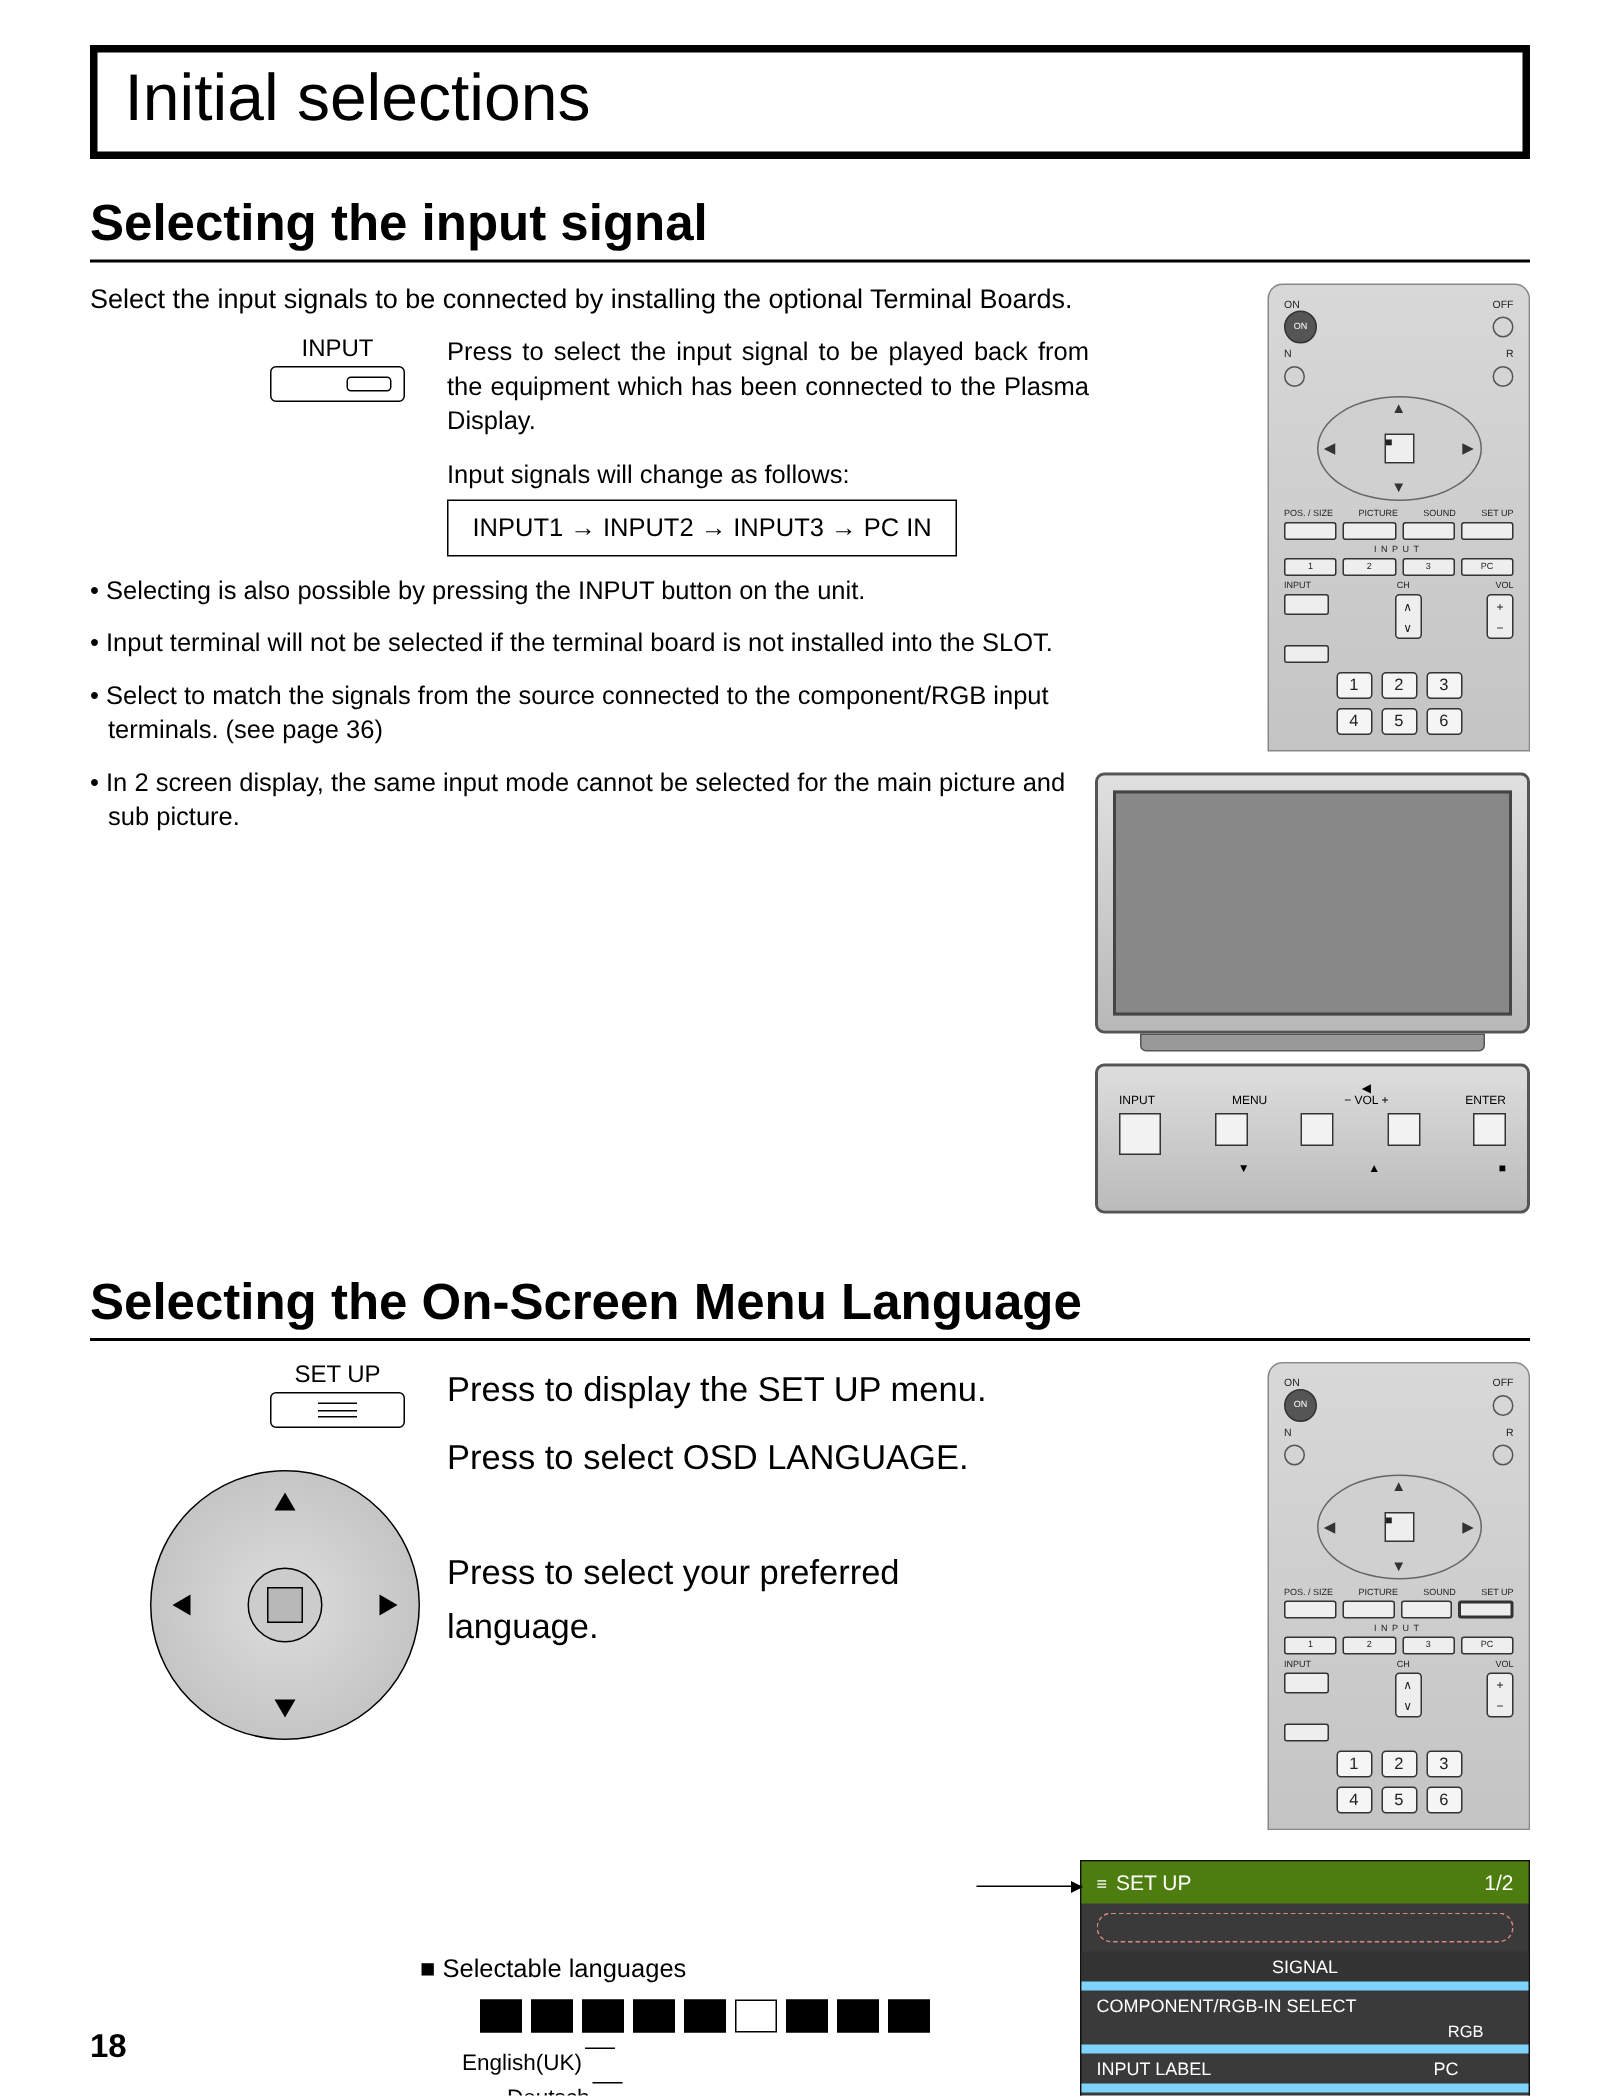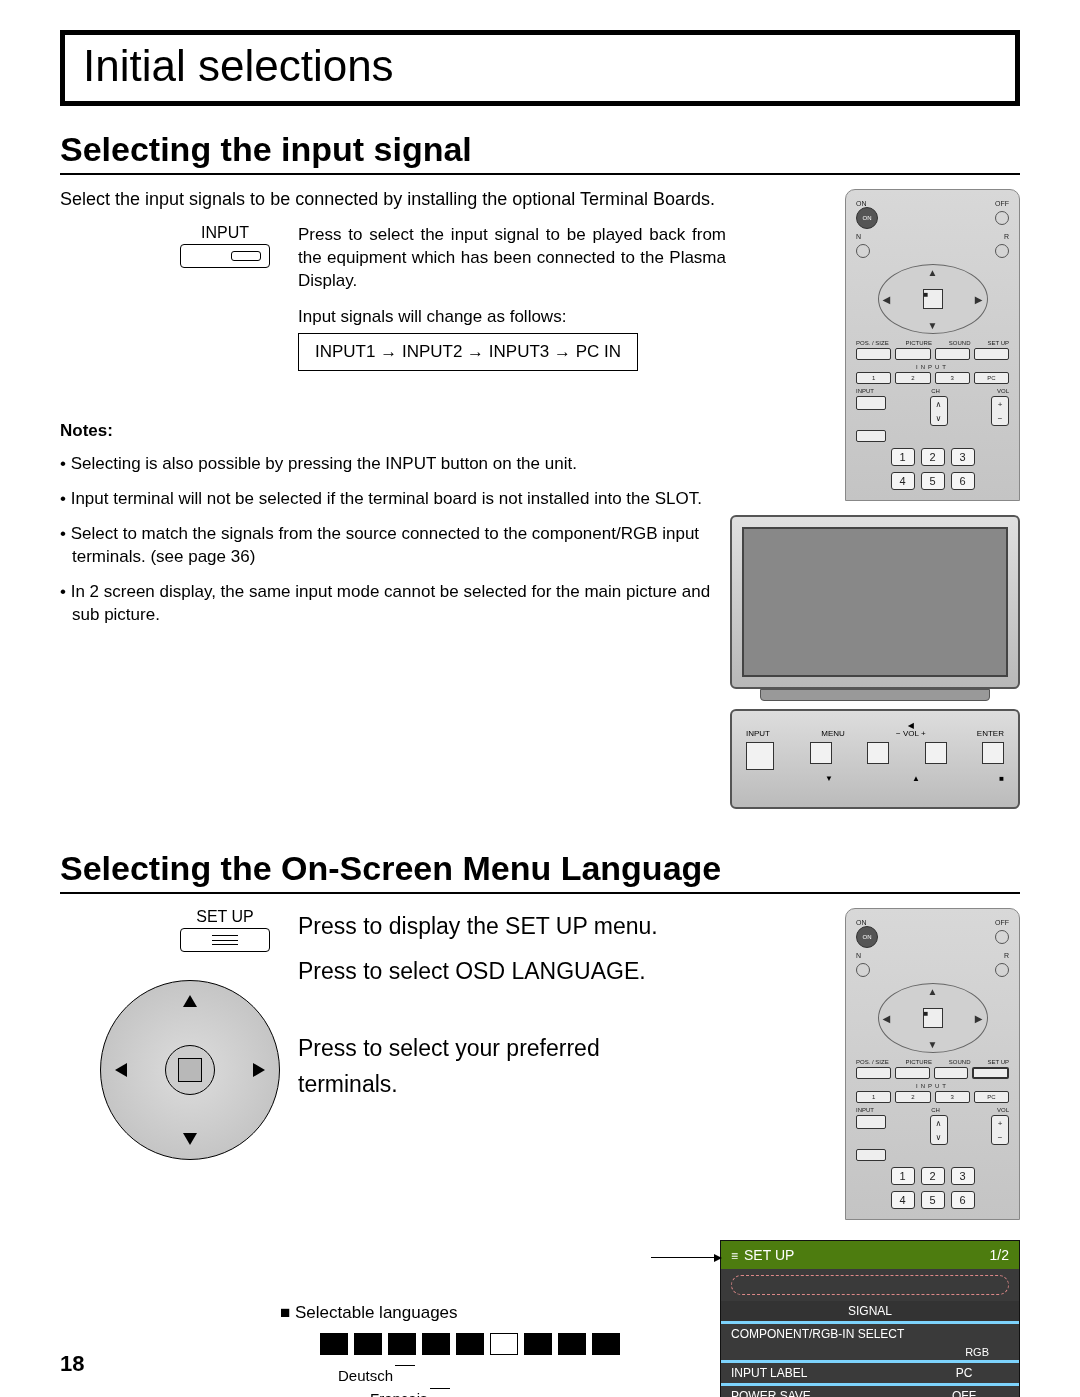--- a/index.html
+++ b/index.html
@@ -131,21 +131,21 @@
   .dash { display:inline-block; width:20px; border-top:1px solid #000; vertical-align:middle; margin-left:2px; }
 
   
   .osd {
     width:300px; background:#3a3a3a; color:#fff; font-size:13px;
     border:1px solid #111; position:relative;
   }
   .osd .hdr { display:flex; justify-content:space-between; background:#4d7c0f; padding:6px 10px; font-size:14px; }
   .osd .hdr .icon { font-size:12px; margin-right:6px; }
   .osd .dashline { border:1.5px dashed #d88; border-radius:12px; height:20px; margin:6px 10px; }
-  .osd .row { display:flex; justify-content:flex-start; padding:3px 10px; border-top:3px solid #7dd3fc; font-size:12px; }
+  .osd .row { display:flex; justify-content:flex-start; padding:3px 10px; border-top:6px solid #7dd3fc; font-size:12px; }
   .osd .row .k { flex:1; }
   .osd .row .v { width:90px; text-align:center; }
   .osd .subhdr { text-align:center; font-size:12px; padding:3px 0; background:#333; }
   .osd .rgb { text-align:right; padding:2px 30px 2px 0; font-size:11px; }
   .osd-arrow { position:absolute; top:16px; left:-70px; width:70px; border-top:1.5px solid #000; }
   .osd-arrow::after { content:""; position:absolute; right:-1px; top:-4px; border-top:4px solid transparent; border-bottom:4px solid transparent; border-left:8px solid #000; }
 
   .page-num { position:absolute; bottom:20px; left:60px; font-size:22px; font-weight:bold; }
 </style>
 </head>
@@ -170,21 +170,20 @@
       </div>
       <div style="flex:1">
         <p class="btn-text">Press to select the input signal to be played back from the equipment which has been connected to the Plasma Display.</p>
         <p class="flow-label">Input signals will change as follows:</p>
         <div class="flow-box">
           <span>INPUT1</span> → <span>INPUT2</span> → <span>INPUT3</span> → <span>PC IN</span>
         </div>
       </div>
     </div>
 
-    <p class="notes-title">Notes:</p>
     <ul class="notes-list">
       <li>Selecting is also possible by pressing the INPUT button on the unit.</li>
       <li>Input terminal will not be selected if the terminal board is not installed into the SLOT.</li>
       <li>Select to match the signals from the source connected to the component/RGB input terminals. (see page 36)</li>
       <li>In 2 screen display, the same input mode cannot be selected for the main picture and sub picture.</li>
     </ul>
   </div>
 
   <div style="display:flex; flex-direction:column; align-items:flex-end; gap:14px;">
     <div class="remote">
@@ -294,21 +293,21 @@
     <div class="setup-block">
       <div class="btn-draw">
         <div class="btn-label">SET UP</div>
         <div class="setup-btn-shape">
             <div class="lines"></div>
           </div>
       </div>
       <div class="sec2-text">
         <p>Press to display the SET UP menu.</p>
         <p style="margin-top:8px">Press to select OSD LANGUAGE.</p>
-        <p style="margin-top:40px">Press to select your preferred terminals.</p>
+        <p style="margin-top:40px">Press to select your preferred language.</p>
       </div>
     </div>
 
     <div class="nav-circle">
       <div class="tri up"></div>
         <div class="tri dn"></div>
         <div class="tri lf"></div>
         <div class="tri rt"></div>
       <div class="inner1"></div>
         <div class="inner2"></div>
@@ -321,20 +320,24 @@
           <div class="lb filled"></div>
           <div class="lb filled"></div>
           <div class="lb filled"></div>
           <div class="lb filled"></div>
           <div class="lb"></div>
           <div class="lb filled"></div>
           <div class="lb filled"></div>
           <div class="lb filled"></div>
       </div>
       <div class="lang-list">
+        <div class="ll indent0">
+            <span>English(UK)</span>
+            <span class="dash"></span>
+          </div>
         <div class="ll indent1">
             <span>Deutsch</span>
             <span class="dash"></span>
           </div>
         <div class="ll indent2">
             <span>Français</span>
             <span class="dash"></span>
           </div>
         <div class="ll indent3">
             <span>Italiano</span>

